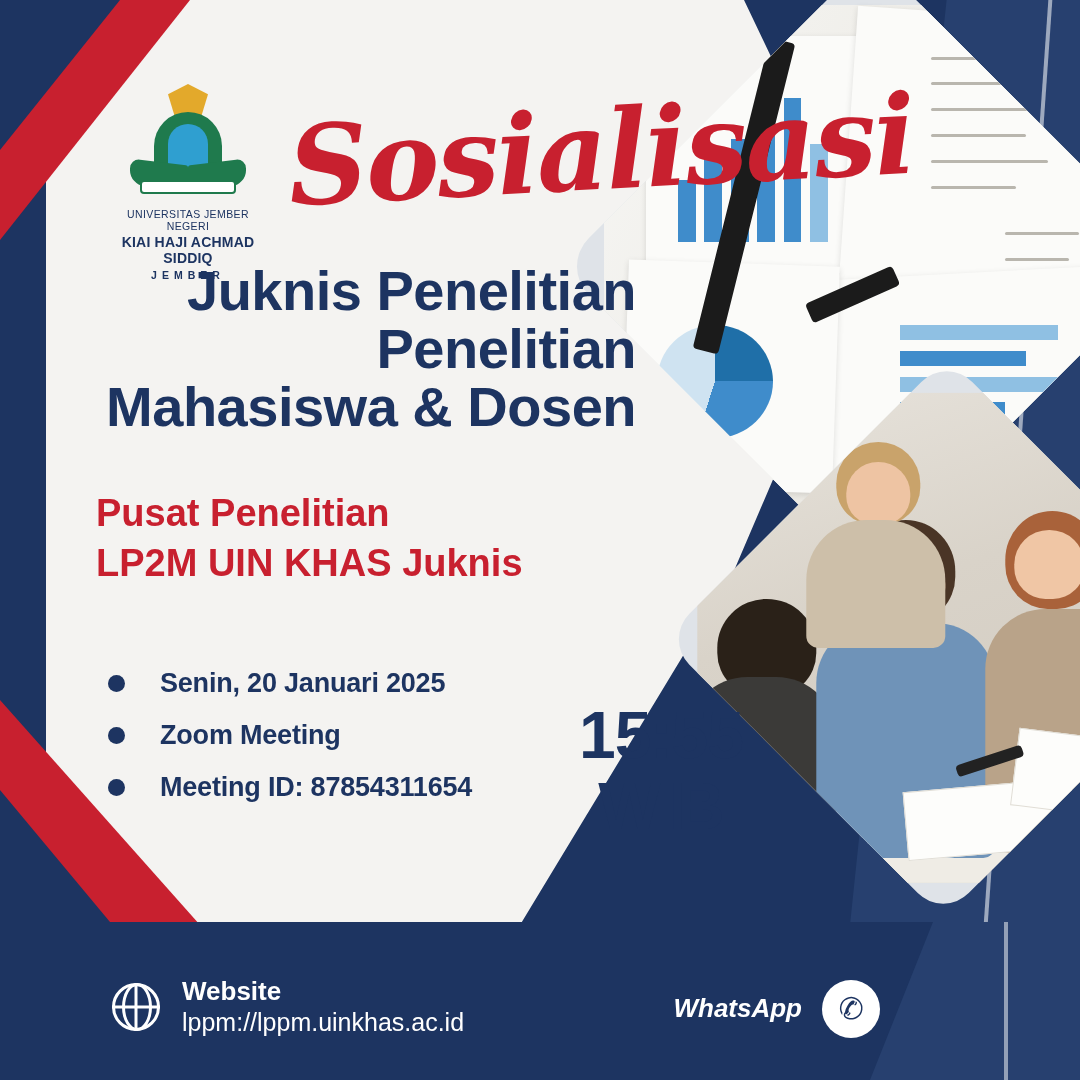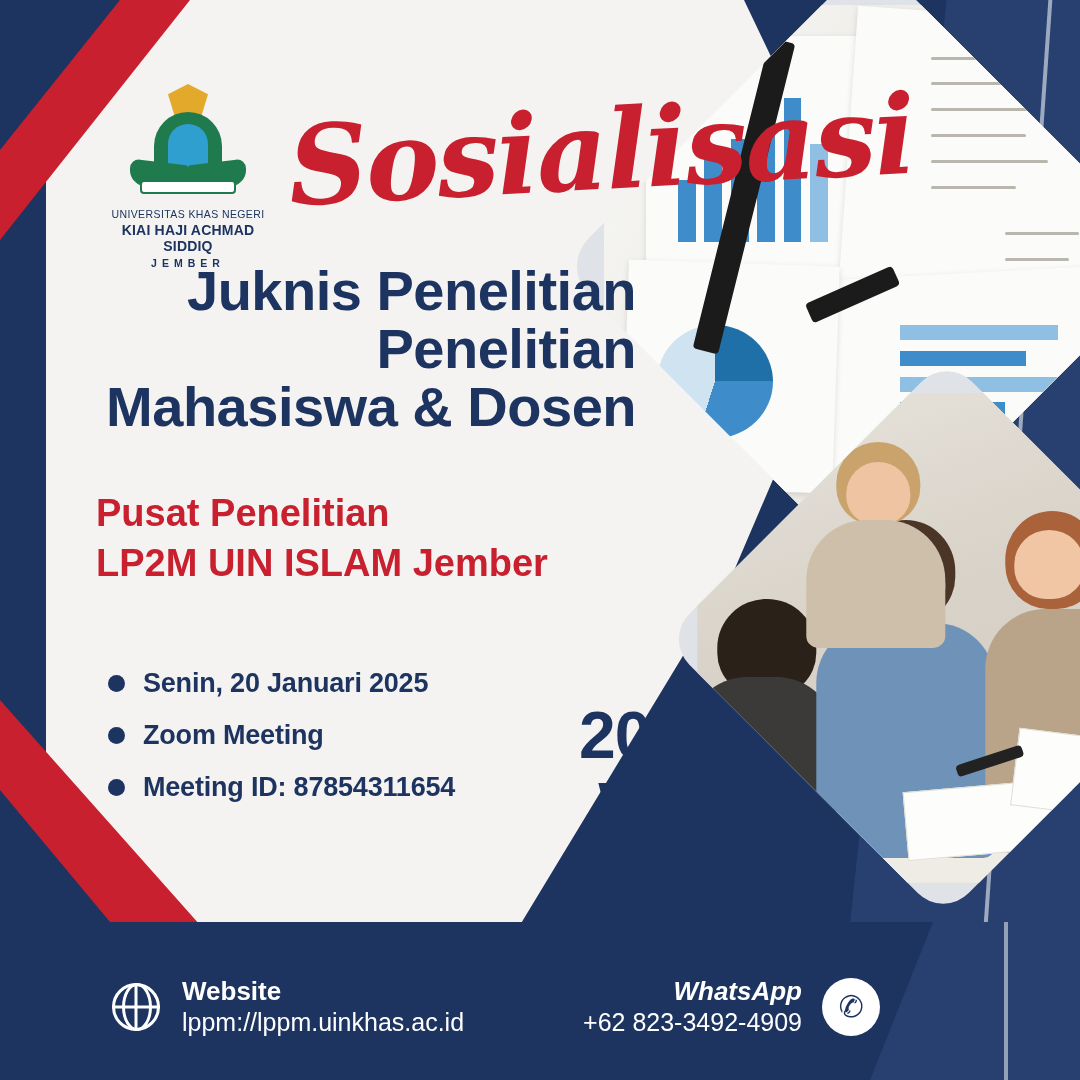--- a/index.html
+++ b/index.html
@@ -223,21 +223,21 @@
     position: absolute; left: 96px; top: 488px; width: 560px;
     color: #c8202f;
     font-weight: 700; font-size: 38px; line-height: 1.32;
   }
 
   
   .details {
     position: absolute; left: 108px; top: 668px; width: 470px;
   }
   .detail-row {
-    display: flex; align-items: center; gap: 18px;
+    display: flex; align-items: center; gap: 35px;
     margin-bottom: 21px;
   }
   .dot {
     width: 17px; height: 17px; border-radius: 50%;
     background: #1d3461; flex: 0 0 auto;
   }
   .detail-text {
     font-size: 27px; font-weight: 700; color: #1d3461; letter-spacing: -0.2px;
   }
 
@@ -368,75 +368,74 @@
 
   <div class="logo-wrap">
     <div class="logo-mark">
       <div class="logo-crest"></div>
       <div class="logo-dome"></div>
       <div class="logo-dome-in"></div>
       <div class="logo-book-l"></div>
       <div class="logo-book-r"></div>
       <div class="logo-pages"></div>
     </div>
-    <div class="logo-text1">UNIVERSITAS KHAS NEGERI</div>
+    <div class="logo-text1">UNIVERSITAS JEMBER NEGERI</div>
     <div class="logo-text2">KIAI HAJI ACHMAD SIDDIQ</div>
     <div class="logo-text3">JEMBER</div>
   </div>
 
   <div class="script-title">Sosialisasi</div>
 
   <div class="title-block">
     <span class="l1">Juknis Penelitian</span>
     <span class="l2">Penelitian</span>
     <span class="l3">Mahasiswa &amp; Dosen</span>
   </div>
 
   <div class="sub-block">
     <div>Pusat Penelitian</div>
-    <div>LP2M UIN ISLAM Jember</div>
+    <div>LP2M UIN KHAS Juknis</div>
   </div>
 
   <div class="details">
     <div class="detail-row">
       <span class="dot"></span>
       <span class="detail-text">Senin, 20 Januari 2025</span>
     </div>
     <div class="detail-row">
       <span class="dot"></span>
       <span class="detail-text">Zoom Meeting</span>
     </div>
     <div class="detail-row">
       <span class="dot"></span>
       <span class="detail-text">Meeting ID: 87854311654</span>
     </div>
   </div>
 
   <div class="time">
-    <div>20:00</div>
+    <div>15:55</div>
     <div>WIB</div>
   </div>
 
   <div class="deco footer-band"></div>
   <div class="deco footer-band-blue"></div>
   <div class="deco footer-thin-line"></div>
 
   <div class="footer-left">
     <span class="globe">
         <i></i>
       </span>
     <span>
       <span class="f-label" style="display:block;">Website</span>
       <span class="f-value" style="display:block;">lppm://lppm.uinkhas.ac.id</span>
     </span>
   </div>
 
   <div class="footer-right">
     <span>
       <span class="f-label" style="display:block;font-style:italic;">WhatsApp</span>
-      <span class="f-value" style="display:block;">+62 823-3492-4909</span>
     </span>
     <span class="wa-circle">
       <span>✆</span>
     </span>
   </div>
 
 </div>
 
 </body></html>

